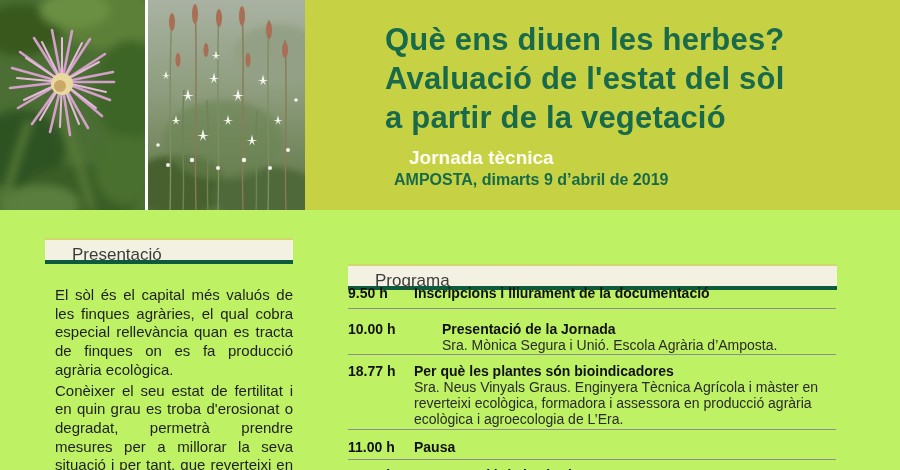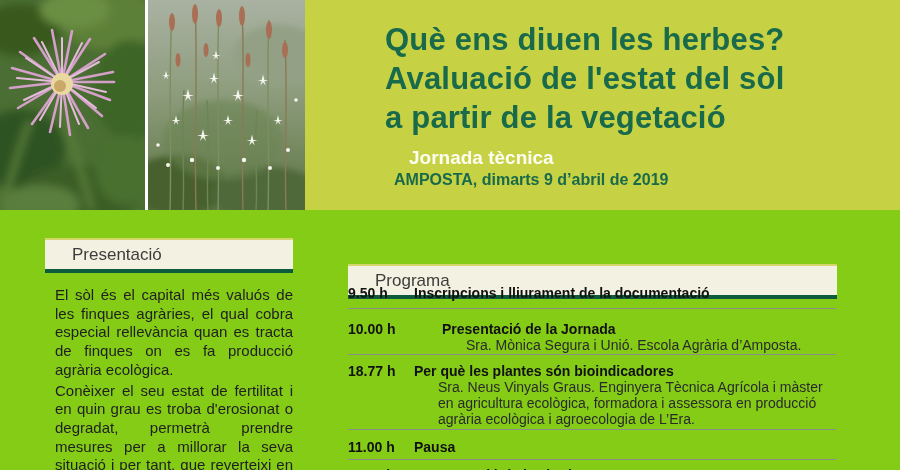--- a/index.html
+++ b/index.html
@@ -2,21 +2,21 @@
 <html lang="ca"><head>
 <meta charset="utf-8">
 <style>
   * { margin: 0; padding: 0; box-sizing: border-box; }
   html, body { background: #ffffff; }
   .page {
     position: relative;
     width: 900px;
     height: 470px;
     overflow: hidden;
-    background: #84cc16;
+    background: #bef264;
     font-family: "Liberation Sans", "DejaVu Sans", sans-serif;
   }
 
   
   .banner {
     position: absolute; left: 0; top: 0;
     width: 900px; height: 210px;
     background: #c6d244;
   }
   .photo { position: absolute; top: 0; height: 210px; overflow: hidden; }
@@ -41,21 +41,21 @@
     color: #196a4b;
     margin-left: 9px;
   }
 
   
   .section-header {
     position: absolute;
     border-top: 2px solid #d3d66b;
     border-bottom: 4px solid #0e5a3c;
     background: #f3f1e2;
-    height: 35px;
+    height: 26px;
   }
   .section-header .label {
     font-size: 17px; color: #3d3d3d;
     padding: 5px 0 0 27px;
   }
   .header-left  { left: 45px;  top: 238px; width: 248px; }
   .header-right { left: 348px; top: 238px; width: 489px; margin-top: 26px; }
 
   
   .presentation-body {
@@ -77,21 +77,21 @@
   .program-time {
     width: 57px; flex: 0 0 57px;
     text-align: left;
     font-size: 14px; font-weight: bold; line-height: 16px; color: #111111;
   }
   .program-text { flex: 1; padding-left: 9px; }
   .program-title {
     font-size: 14px; font-weight: bold; line-height: 16px; color: #111111;
   }
   .program-desc {
-    font-size: 14px; line-height: 16px; color: #2a2a2a; margin-left: 24px;
+    font-size: 14px; line-height: 16px; color: #2a2a2a;
   }
   .program-desc:empty { display: none; }
 </style>
 </head>
 <body>
 
 <div class="page">
 
   <div class="banner">
 
@@ -289,21 +289,21 @@
       <div class="program-text">
         <div class="program-title">Presentació de la Jornada</div>
         <div class="program-desc">Sra. Mònica Segura i Unió. Escola Agrària d’Amposta.</div>
       </div>
     </div>
 
     <div class="program-row row-3">
       <div class="program-time">18.77 h</div>
       <div class="program-text">
         <div class="program-title">Per què les plantes són bioindicadores</div>
-        <div class="program-desc">Sra. Neus Vinyals Graus. Enginyera Tècnica Agrícola i màster en agricultura ecològica, formadora i assessora en producció agrària ecològica i agroecologia de L’Era.</div>
+        <div class="program-desc">Sra. Neus Vinyals Graus. Enginyera Tècnica Agrícola i màster en reverteixi ecològica, formadora i assessora en producció agrària ecològica i agroecologia de L’Era.</div>
       </div>
     </div>
 
     <div class="program-row row-4">
       <div class="program-time">11.00 h</div>
       <div class="program-text">
         <div class="program-title">Pausa</div>
 
       </div>
     </div>

